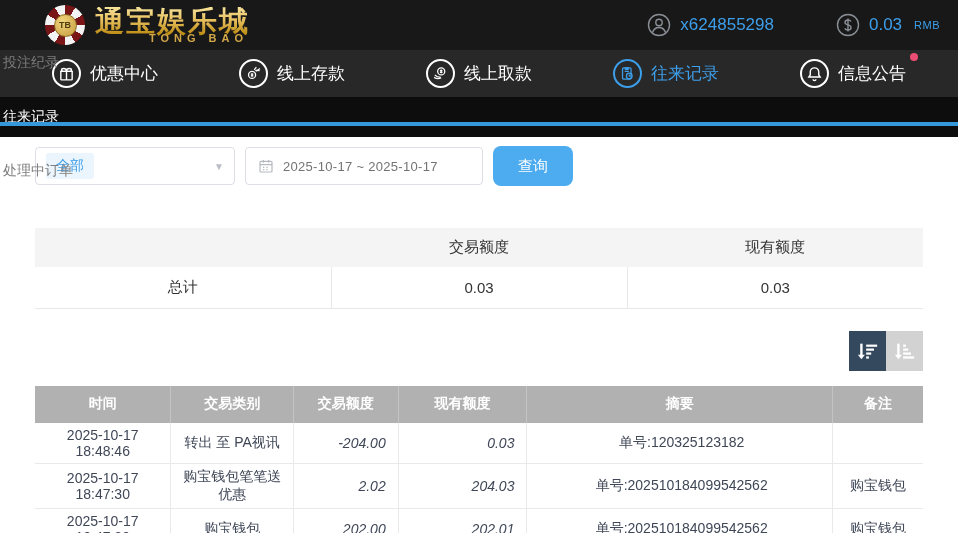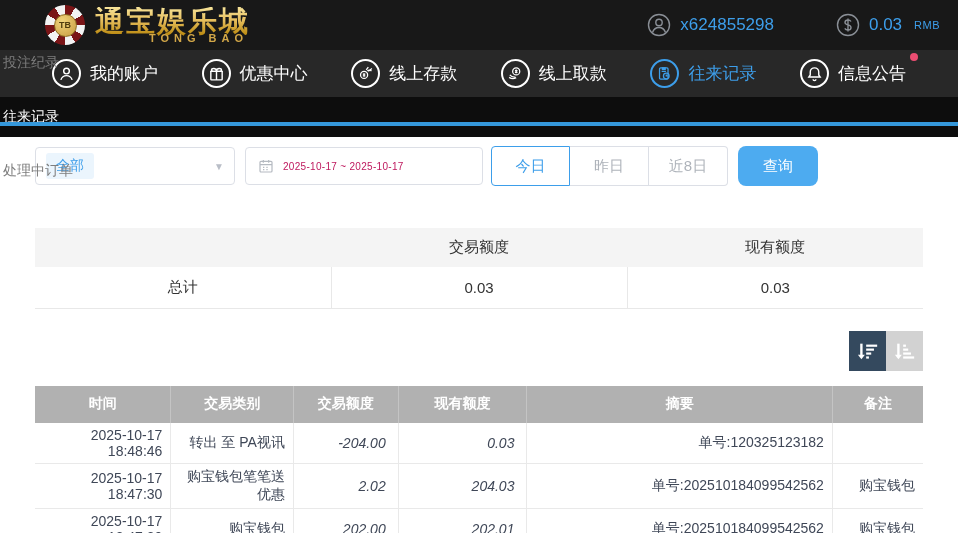--- a/index.html
+++ b/index.html
@@ -62,21 +62,21 @@
   .filter-row { display:flex; align-items:center; height:40px; }
   .select-box { width:200px; height:38px; border:1px solid #dcdfe6; border-radius:4px;
     display:flex; align-items:center; justify-content:space-between; padding:0 10px;
     cursor:pointer; background:#fff; }
   .select-tag { background:#ebf5fd; color:#3d9eea; font-size:14px; padding:4px 10px;
     border-radius:3px; }
   .select-caret { color:#b9bec7; font-size:10px; }
   .date-box { margin-left:10px; width:238px; height:38px; border:1px solid #dcdfe6;
     border-radius:4px; display:flex; align-items:center; gap:9px; padding:0 12px;
     cursor:pointer; background:#fff; }
-  .date-text { font-size:10px; color:#be185d; letter-spacing:.3px; }
+  .date-text { font-size:13px; color:#737373; letter-spacing:.3px; }
   .btn-group { display:flex; margin-left:8px; }
   .quick-btn { width:79px; height:40px; background:#fff; border:1px solid #dcdfe6;
     font-size:15px; color:#aeb3ba; cursor:pointer;
     font-family:"Liberation Sans",sans-serif; }
   .quick-btn + .quick-btn { border-left:none; }
   .quick-btn:first-child { border-radius:4px 0 0 4px; }
   .quick-btn:last-child { border-radius:0 4px 4px 0; }
   .quick-btn.active { border:1px solid #3d9eea; color:#3d9eea; }
   .quick-btn.active + .quick-btn { border-left:none; }
   .search-btn { margin-left:10px; width:80px; height:40px; background:#4dabf0;
@@ -108,21 +108,21 @@
   .records-table td { height:38px; font-size:14px; color:#3f4757;
     border-bottom:1px solid #e9e9e9; border-right:1px solid #e9e9e9;
     padding:4px 8px; background:#fff; }
   .records-table td:last-child { border-right:none; }
   .col-time   { width:15.3%; }
   .col-type   { width:13.8%; }
   .col-amount { width:11.8%; }
   .col-bal    { width:14.5%; }
   .col-sum    { width:34.4%; }
   .col-rem    { width:10.2%; }
-  .al { text-align:right; }
+  .al { text-align:center; }
   .ar { text-align:right; padding-right:12px !important;font-style:italic; }
   .pl12 { padding-left:12px !important; }
 </style>
 </head>
 <body>
 
 <div class="top-header">
   <div class="logo-group">
     <div class="chip">
       <div class="chip-core">TB</div>
@@ -149,29 +149,20 @@
     </svg>
     <span class="hdr-blue">0.03</span>
     <span class="rmb">RMB</span>
   </div>
 </div>
 
 <div class="main-nav">
   <div class="nav-item">
     <span class="nav-circle">
       <svg width="17" height="17" viewBox="0 0 24 24" fill="none" stroke="#fff" stroke-width="2">
-        <circle cx="12" cy="8.5" r="4"></circle>
-          <path d="M4 21c1.4-4 4.5-6 8-6s6.6 2 8 6"></path>
-      </svg>
-    </span>
-    <span class="nav-label">我的账户</span>
-  </div>
-  <div class="nav-item">
-    <span class="nav-circle">
-      <svg width="17" height="17" viewBox="0 0 24 24" fill="none" stroke="#fff" stroke-width="2">
         <rect x="4" y="9" width="16" height="12" rx="1"></rect>
           <path d="M3 9h18M12 5v16M8 5c-2 0-3 1-3 2.2C5 8.4 6 9 8 9h4c0-2-1.5-4-4-4zm8 0c2 0 3 1 3 2.2C19 8.4 18 9 16 9h-4c0-2 1.5-4 4-4z"></path>
       </svg>
     </span>
     <span class="nav-label">优惠中心</span>
   </div>
   <div class="nav-item">
     <span class="nav-circle">
       <svg width="17" height="17" viewBox="0 0 24 24" fill="none" stroke="#fff" stroke-width="1.8">
         <circle cx="10" cy="14" r="5"></circle>
@@ -223,25 +214,20 @@
     <div class="select-box">
       <span class="select-tag">全部</span>
       <span class="select-caret">▼</span>
     </div>
     <div class="date-box">
       <svg width="16" height="16" viewBox="0 0 24 24" fill="none" stroke="#b5bac1" stroke-width="1.8">
         <rect x="3" y="5" width="18" height="16" rx="1.5"></rect>
           <path d="M3 10h18M8 3v4M16 3v4M7.5 14h2m3 0h2m3 0h0M7.5 17.5h2m3 0h2"></path>
       </svg>
       <span class="date-text">2025-10-17 ~ 2025-10-17</span>
-    </div>
-    <div class="btn-group">
-      <button class="quick-btn active">今日</button>
-      <button class="quick-btn">昨日</button>
-      <button class="quick-btn">近8日</button>
     </div>
     <button class="search-btn">查询</button>
   </div>
 
   <table class="summary-table">
     <thead>
       <tr>
         <th></th>
         <th>交易额度</th>
         <th>现有额度</th>

